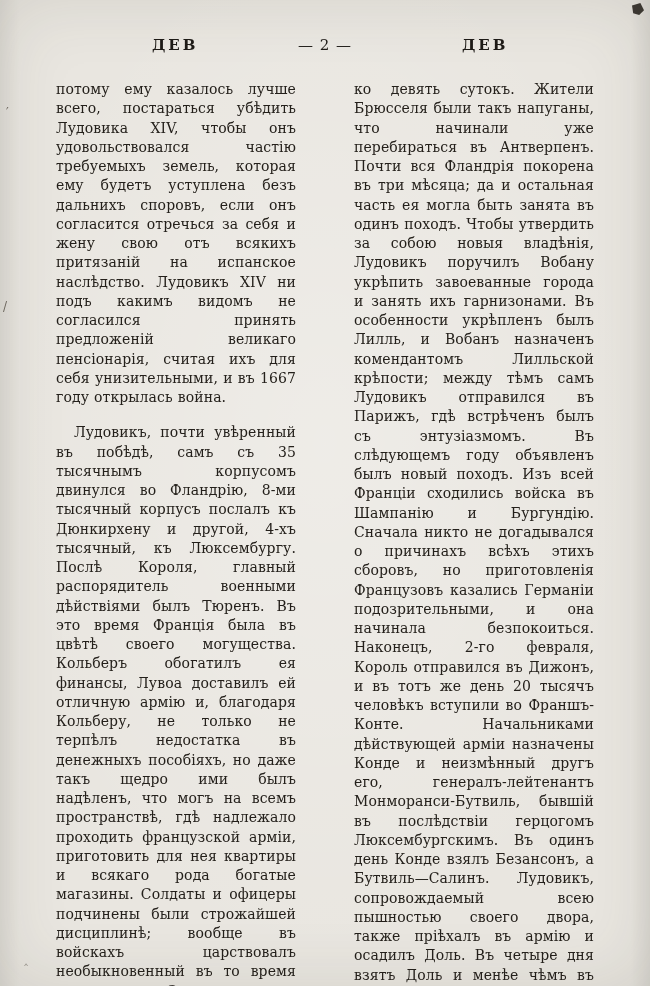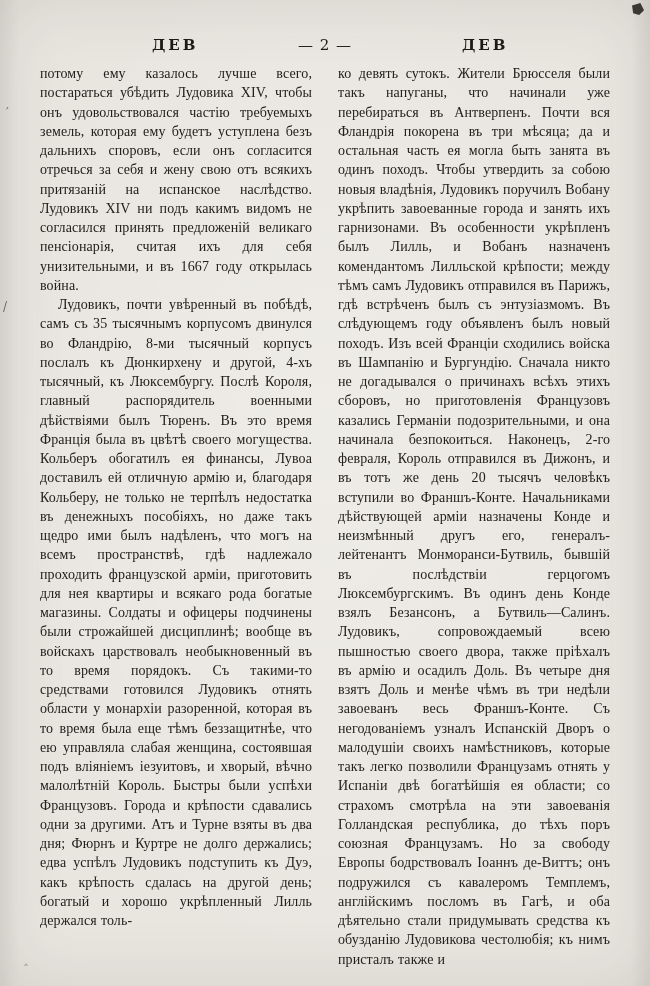--- a/index.html
+++ b/index.html
@@ -51,27 +51,26 @@
   .col {
     position: absolute;
     top: 64px;
     width: 272px;
     text-align: justify;
     text-justify: inter-word;
   }
   .col-left  { left: 40px; }
   .col-right { left: 338px; }
   .para {
-    margin: 0;
+    margin: 16px;
     font-size: 14px;
     line-height: 19.25px;
     letter-spacing: 0.1px;
     word-spacing: 0.5px;
     color: #24201b;
-    font-family: Liberation Serif, serif;
   }
   .para.indent { text-indent: 18px; }
   
   .speck {
     position: absolute;
     background: #2a2620;
     border-radius: 1px;
   }
   .speck.corner { right: 6px; top: 3px; width: 12px; height: 12px; opacity: 0.9;
                   clip-path: polygon(0 20%, 70% 0, 100% 60%, 60% 100%, 10% 85%); }

